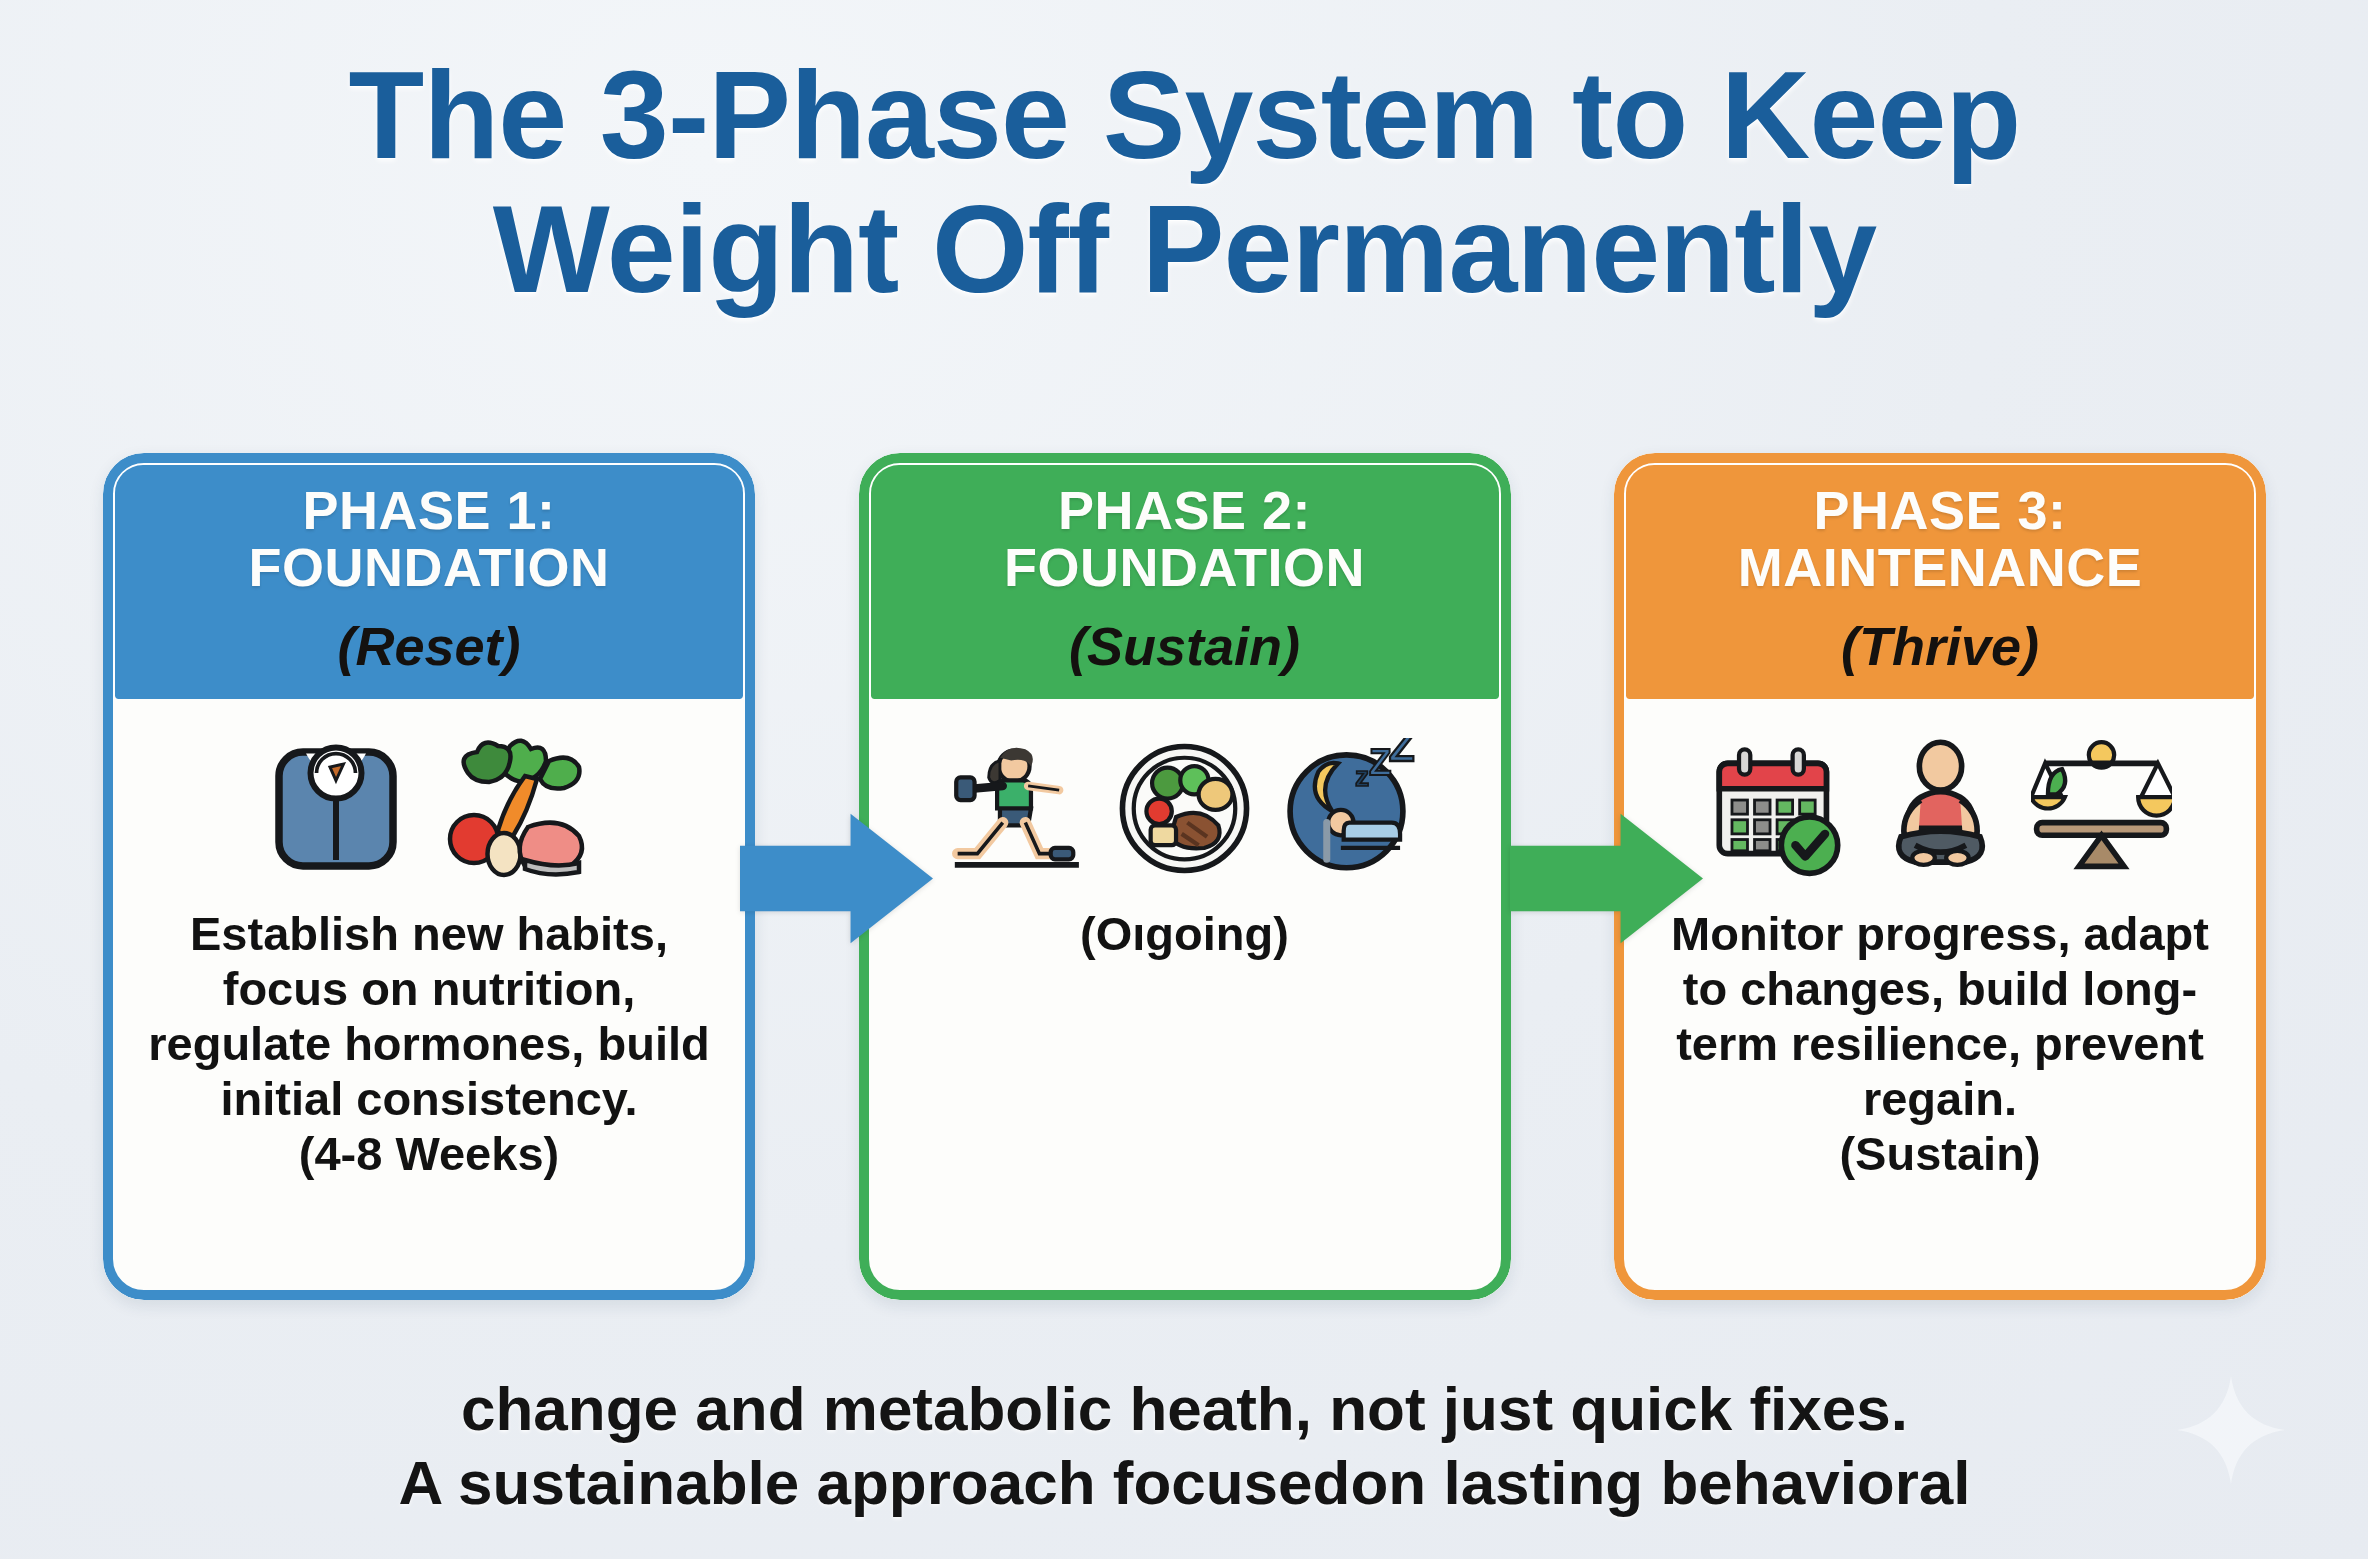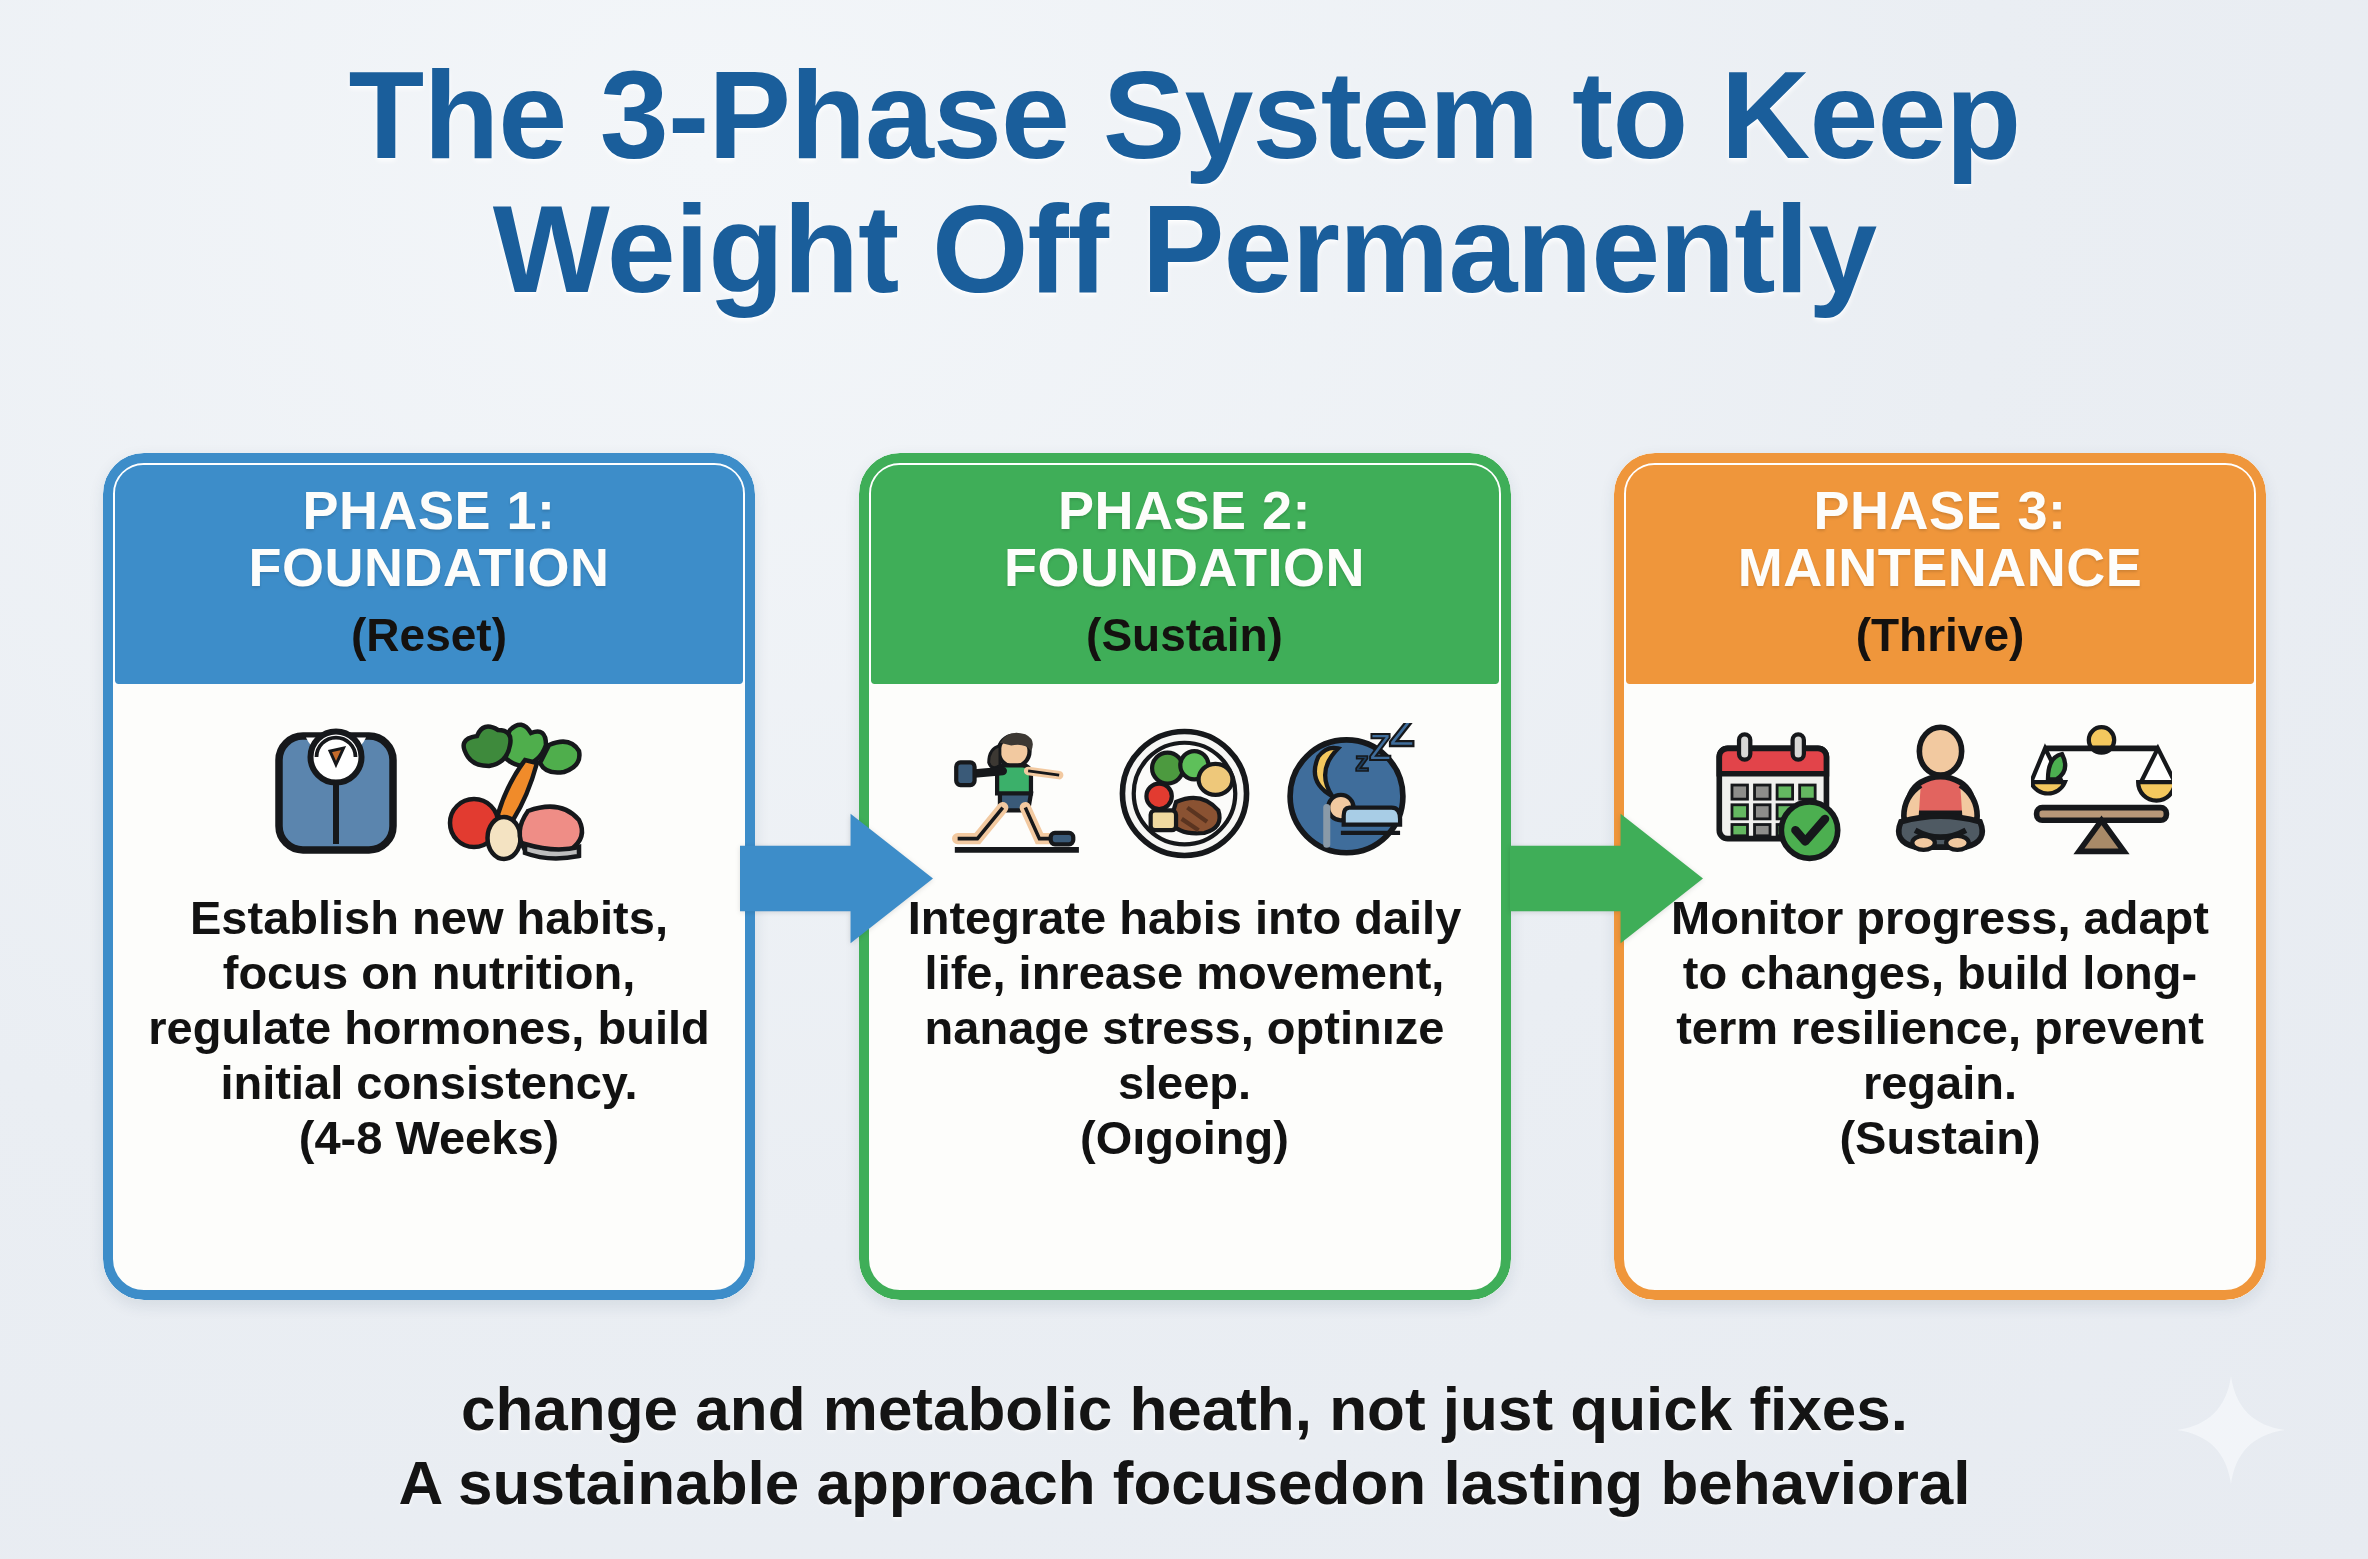--- a/index.html
+++ b/index.html
@@ -68,23 +68,24 @@
     color:#fdfdfb;
     font-weight:700;
     font-size:54px;
     line-height:1.06;
     letter-spacing:0.5px;
     text-shadow:0 1.9px 2.8px rgba(0,0,0,.13);
   }
   .head-line3{
     color:#14110f;
     font-weight:700;
-    font-size:46px;
+    font-size:54px;
     line-height:1.1;
-    margin-top:14px;
+    margin-top:21px;
+    font-style:italic;
   }
   .card-icons{
     flex:0 0 auto;
     height:178px;
     display:flex;align-items:center;justify-content:center;
     gap:20.6px;
     padding:20.6px 17px 3.7px 17px;
     background:#fdfdfb;
   }
   .card-icons svg{display:block;}
@@ -223,21 +224,20 @@
             <path d="M52 60 h30 q6 0 6 8 v4 h-40 v-6 q0 -6 4 -6 z" fill="#a8cde6" stroke="#16181b" stroke-width="3"></path>
             <line x1="36" y1="60" x2="36" y2="86" stroke="#8a9aa8" stroke-width="5" stroke-linecap="round"></line>
             <line x1="46" y1="78" x2="88" y2="78" stroke="#16181b" stroke-width="3"></line>
             <text x="56" y="34" font-family="Liberation Sans, sans-serif" font-size="20" font-weight="700" fill="#1d3f5f" stroke="#16181b" stroke-width="1.2">z</text>
             <text x="66" y="26" font-family="Liberation Sans, sans-serif" font-size="26" font-weight="700" fill="#3f6d9b" stroke="#16181b" stroke-width="1.4">Z</text>
             <text x="80" y="16" font-family="Liberation Sans, sans-serif" font-size="30" font-weight="700" fill="#3f6d9b" stroke="#16181b" stroke-width="1.6">Z</text>
           </svg>
         </span>
       </div>
       <div class="card-body">
-        <span>Integrate habis into daily life, inrease movement, nanage stress, optinıze sleep.</span>
         <span class="dur">(Oıgoing)</span>
       </div>
     </div>
 
     <div class="card" style="--accent:#ef963b">
       <div class="card-head">
         <div class="head-line1">PHASE 3:</div>
         <div class="head-line2">MAINTENANCE</div>
         <div class="head-line3">(Thrive)</div>
       </div>

